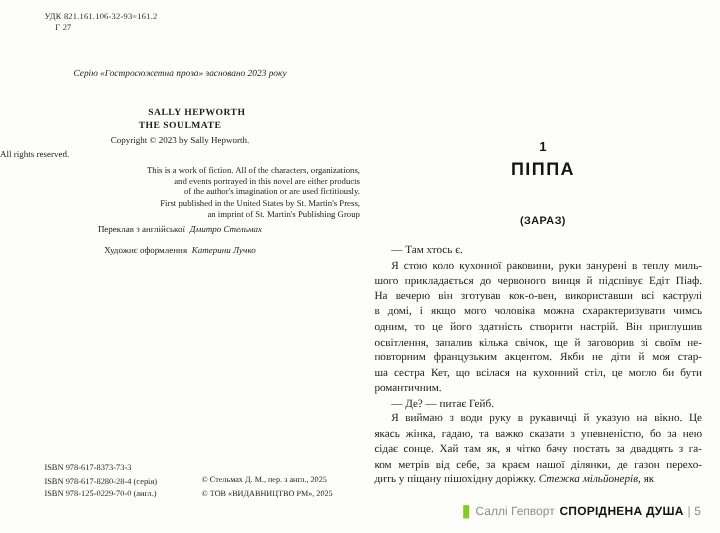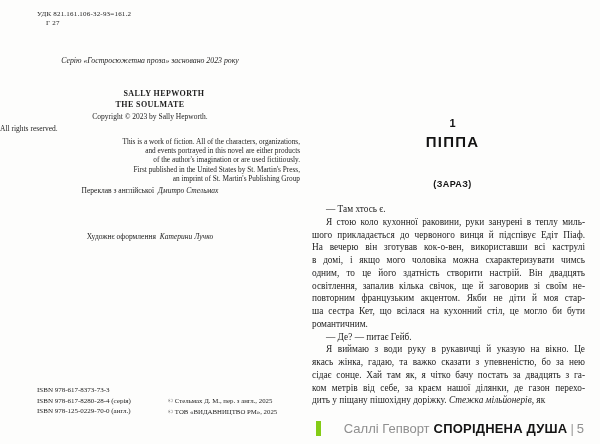--- a/index.html
+++ b/index.html
@@ -24,43 +24,43 @@
                font-weight:bold; font-size:8px; letter-spacing:.4px;padding-left:28px; }
   .title-en  { position:absolute; left:0; right:0; top:100px; text-align:center;
                font-weight:bold; font-size:8px; letter-spacing:.4px; }
   .copy1 { position:absolute; left:0; right:0; top:112px; text-align:center; font-size:7.5px; }
   .copy2 { position:absolute; left:0; right:0; top:124px; text-align:left; font-size:7.5px; }
   .fiction { position:absolute; left:0; right:0; top:137px; text-align:right;
              font-size:7.3px; line-height:9.2px; }
   .credit { position:absolute; left:0; right:0; text-align:center; font-size:7.5px; }
   .credit .name { font-style:italic; margin-left:4px; }
   .translator { top:186px; }
-  .designer   { top:204px;margin-top:28px; }
+  .designer   { top:204px; }
   .isbn   { position:absolute; left:37px;  top:385px; font-size:7px;   line-height:10.6px; }
   .rights { position:absolute; left:168px; top:396px; font-size:6.8px; line-height:10.6px; }
 
   
   .ch-num, .ch-title, .ch-sub {
     position:absolute; left:10px; width:285px; text-align:center;
     font-family:"Liberation Sans","DejaVu Sans",sans-serif; font-weight:bold; color:#141414;
   }
   .ch-num   { top:117px; font-size:11px; }
   .ch-title { top:133px; font-size:15px; letter-spacing:1.2px; }
   .ch-sub   { top:179px; font-size:9px;  letter-spacing:.4px; }
 
   .body { position:absolute; left:12px; top:203px; width:273px;
           font-size:9.3px; line-height:12.75px; color:#222; }
   .body > div { min-height:12.75px; }
   .body .indent { text-indent:14px; }
   .body .just { text-align:justify; text-align-last:justify; }
   .ital { font-style:italic; }
 
   .footer { position:absolute; right:16px; top:421px;
-            font-family:"Liberation Sans","DejaVu Sans",sans-serif; font-size:13px;
-            border-left:5px solid #84cc16; padding-left:23px; white-space:nowrap; }
+            font-family:"Liberation Sans","DejaVu Sans",sans-serif; font-size:10px;
+            border-left:5px solid #84cc16; padding-left:5px; white-space:nowrap; }
   .f-author { color:#8f8f8f; margin-right:4px; }
   .f-title  { font-weight:bold; color:#141414; letter-spacing:.2px; }
   .f-sep    { color:#9a9a9a; margin:0 3px; }
   .f-page   { color:#8f8f8f; }
 </style>
 </head>
 <body>
 
 <div class="spread">
 
@@ -109,21 +109,21 @@
     <div class="ch-num">1</div>
     <div class="ch-title">ПІППА</div>
     <div class="ch-sub">(ЗАРАЗ)</div>
 
     <div class="body">
         <div class="indent "><span>— Там хтось є.</span></div>
         <div class="indent just"><span>Я стою коло кухонної раковини, руки занурені в теплу миль-</span></div>
         <div class="just"><span>шого прикладається до червоного винця й підспівує Едіт Піаф.</span></div>
         <div class="just"><span>На вечерю він зготував кок-о-вен, використавши всі каструлі</span></div>
         <div class="just"><span>в домі, і якщо мого чоловіка можна схарактеризувати чимсь</span></div>
-        <div class="just"><span>одним, то це його здатність створити настрій. Він двадцять</span></div>
+        <div class="just"><span>одним, то це його здатність створити настрій. Він приглушив</span></div>
         <div class="just"><span>освітлення, запалив кілька свічок, ще й заговорив зі своїм не-</span></div>
         <div class="just"><span>повторним французьким акцентом. Якби не діти й моя стар-</span></div>
         <div class="just"><span>ша сестра Кет, що всілася на кухонний стіл, це могло би бути</span></div>
         <div class=""><span>романтичним.</span></div>
         <div class="indent "><span>— Де? — питає Гейб.</span></div>
         <div class="indent just"><span>Я виймаю з води руку в рукавичці й указую на вікно. Це</span></div>
         <div class="just"><span>якась жінка, гадаю, та важко сказати з упевненістю, бо за нею</span></div>
         <div class="just"><span>сідає сонце. Хай там як, я чітко бачу постать за двадцять з га-</span></div>
         <div class="just"><span>ком метрів від себе, за краєм нашої ділянки, де газон перехо-</span></div>
         <div class=""><span>дить у піщану пішохідну доріжку. </span><span class="ital">Стежка мільйонерів,</span><span> як</span></div>

